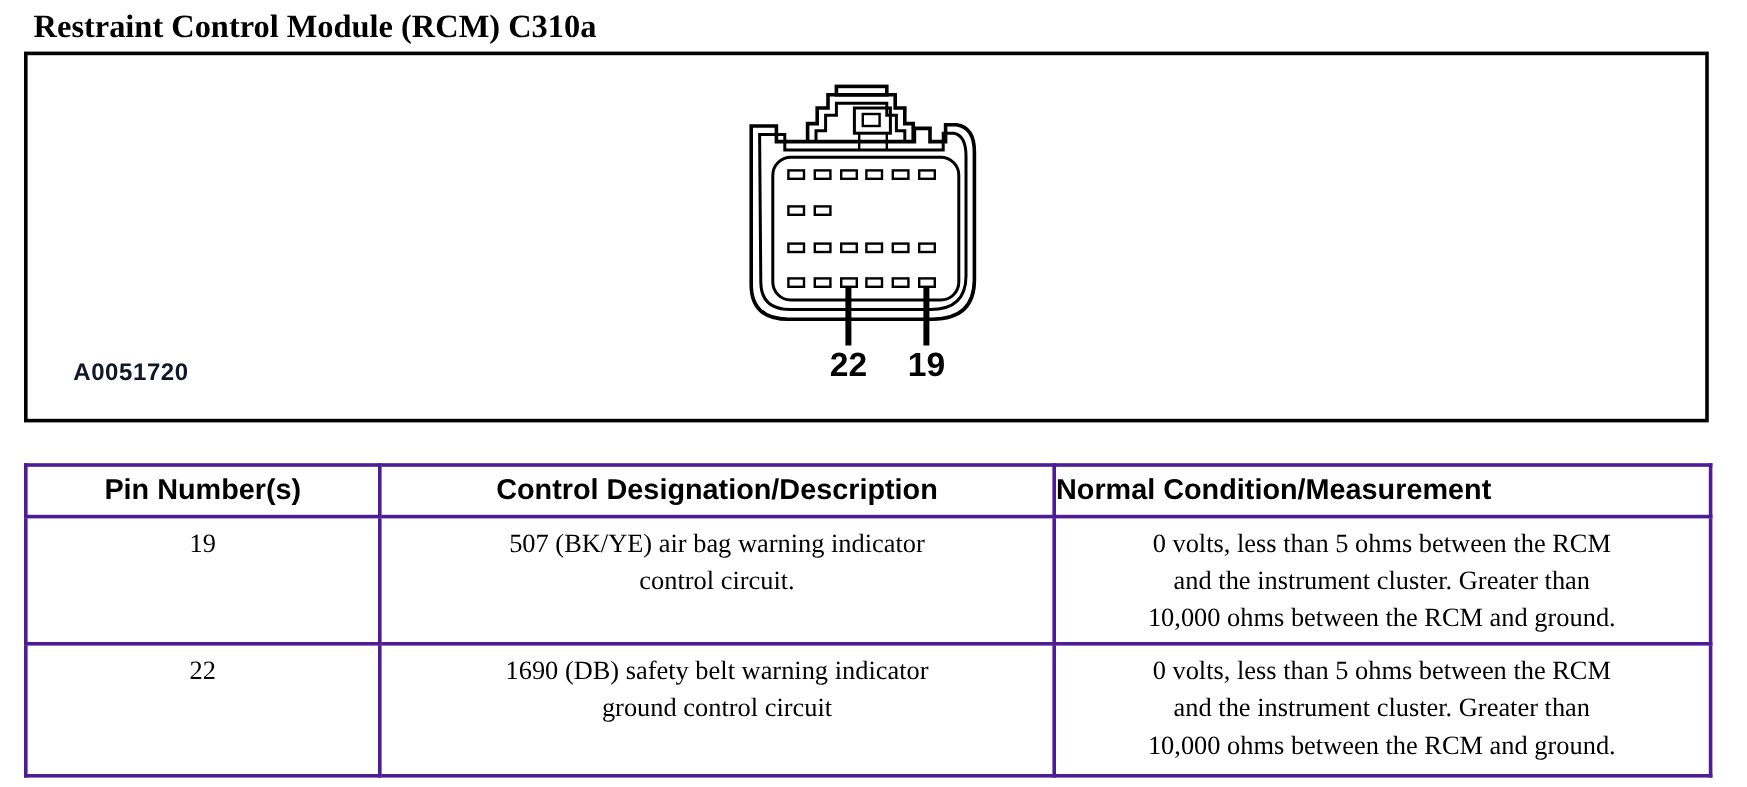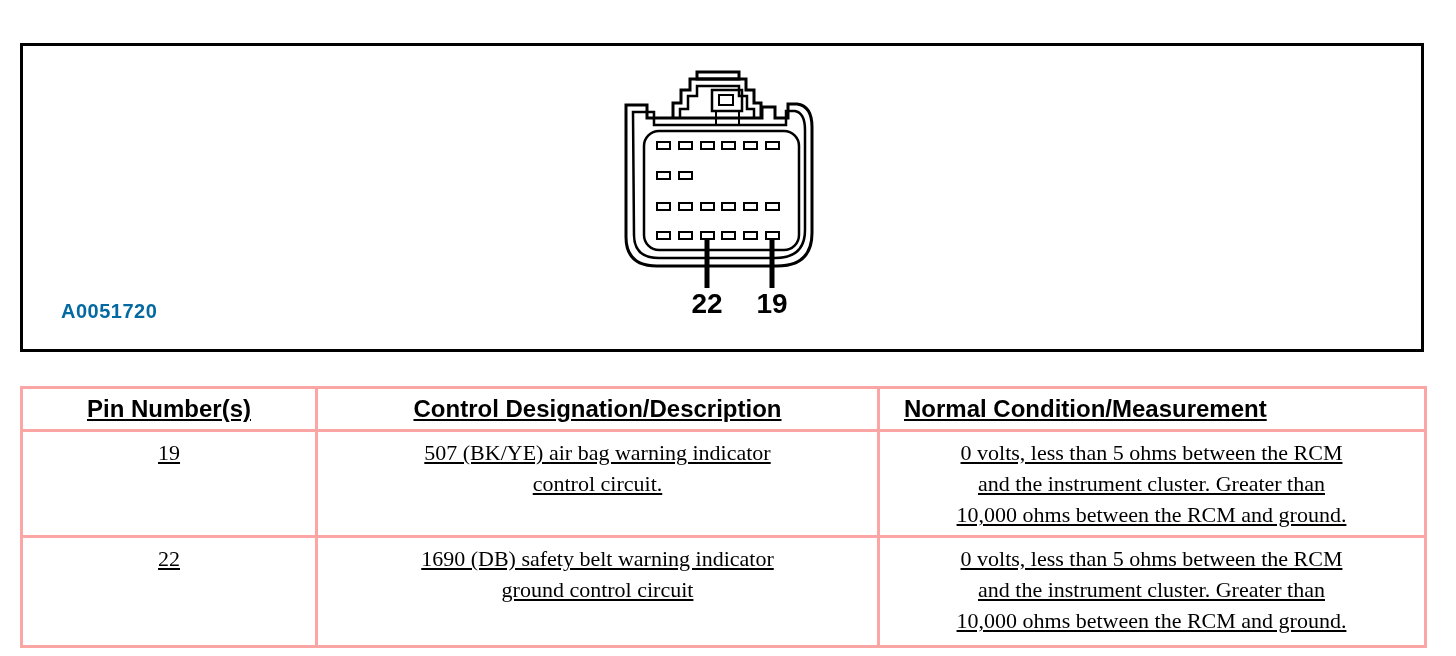--- a/index.html
+++ b/index.html
@@ -11,49 +11,50 @@
     position:absolute; left:28px; top:8px; margin:0;
     font:bold 27px/1.1 "Liberation Serif", serif; letter-spacing:0px; color:#000;
   }
   .figure-box {
     position:absolute; left:20px; top:43px; width:1398px; height:303px;
     border:3px solid #000; background:#fff;
   }
   .connector-svg { position:absolute; left:591px; top:22px; }
   .figure-id {
     position:absolute; left:38px; top:254px;
-    font:bold 20px "Liberation Sans", sans-serif; letter-spacing:0.5px; color:#0369a1;
+    font:bold 20px "Liberation Sans", sans-serif; letter-spacing:0.5px; color:#0f172a;
   }
   table.pin-table {
     position:absolute; left:20px; top:386px; width:1404px;
     border-collapse:collapse; table-layout:fixed; background:#fff;
   }
-  .pin-table th, .pin-table td { border:3px solid #fca5a5; box-sizing:border-box;text-decoration:underline; }
+  .pin-table th, .pin-table td { border:3px solid #4c1d95; box-sizing:border-box; }
   .pin-table thead tr { height:43px; }
   .pin-table tbody tr.row-1 { height:106px; }
   .pin-table tbody tr.row-2 { height:110px; }
   .pin-table th {
     font:bold 24px "Liberation Sans", sans-serif; text-align:center;
     vertical-align:middle; padding:0 4px;
   }
-  .pin-table th.left-head { text-align:left; padding-left:24px; }
+  .pin-table th.left-head { text-align:left; padding-left:0; }
   .pin-table td {
     font:22px/31px "Liberation Serif", serif; vertical-align:top;
     text-align:center; padding:5px 6px 0 6px; white-space:pre-line;
   }
   .pin-table td.condition-cell {
     text-align:center; padding-left:13px; padding-right:14px;
   }
   svg .ln { fill:none; stroke:#000; }
 </style>
 </head>
 <body>
 
 <div class="page">
 
+  <h1 class="title">Restraint Control Module (RCM) C310a</h1>
 
   <div class="figure-box">
 
     <svg class="connector-svg" width="212" height="252" viewBox="614 68 212 252" xmlns="http://www.w3.org/2000/svg">
 
       <path class="ln" stroke-width="3" d="M626,105 H647 V118 H762 V107 H775 V118 H788 V104 H797 Q812,106 812,127 V233 Q812,266 777,266 H657 Q626,266 626,237 Z"></path>
 
       <path class="ln" stroke-width="2.5" d="M633,112 H654 V125 H786 V111 H795 Q805,113 805,130 V230 Q805,258 775,258 H659 Q634,258 634,235 Z"></path>
 
       <g>

